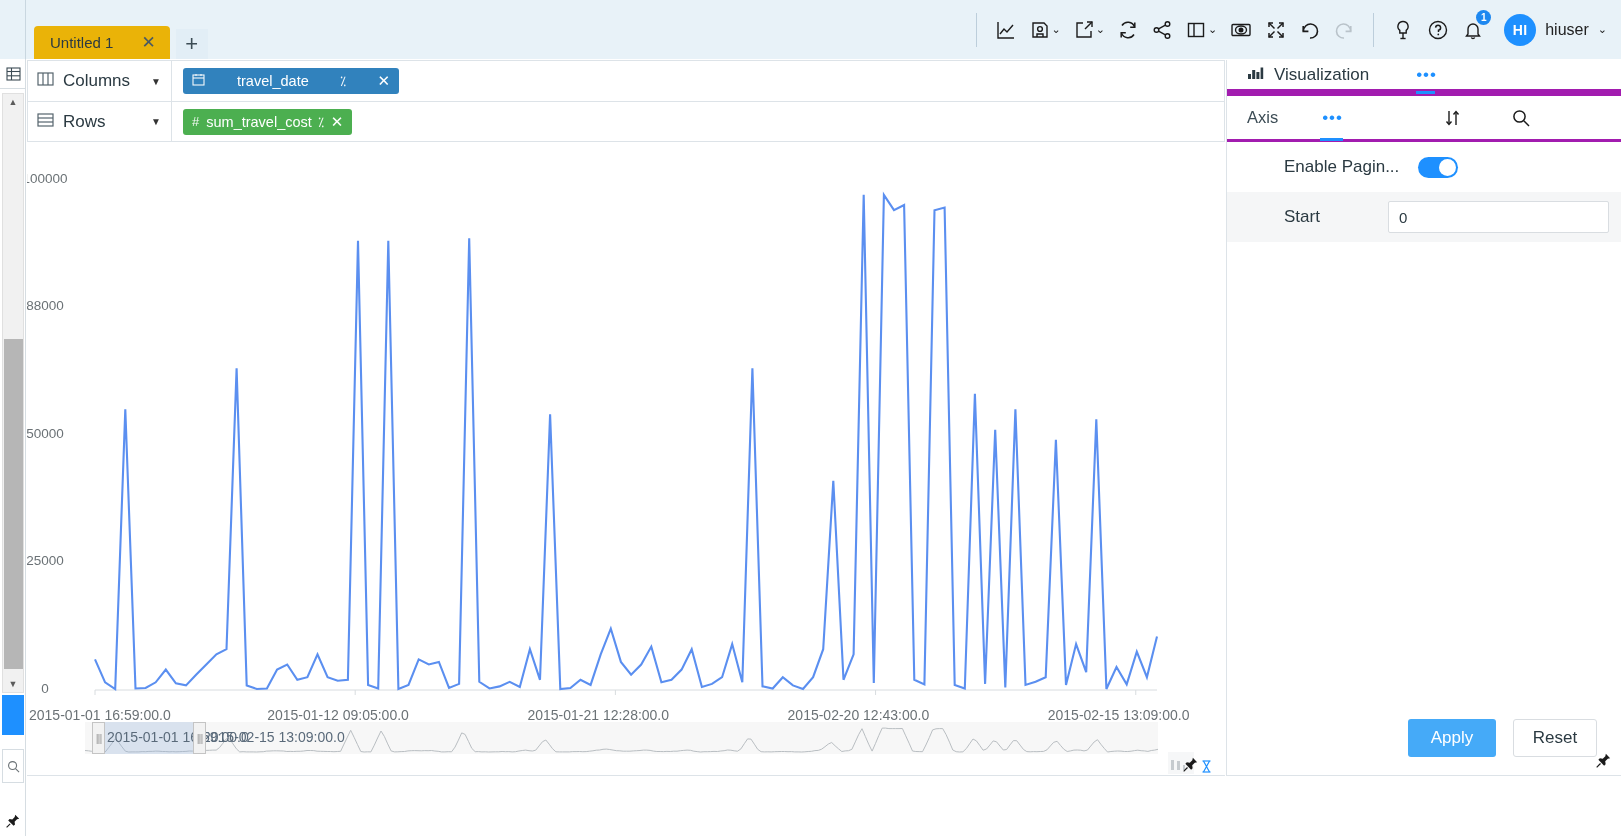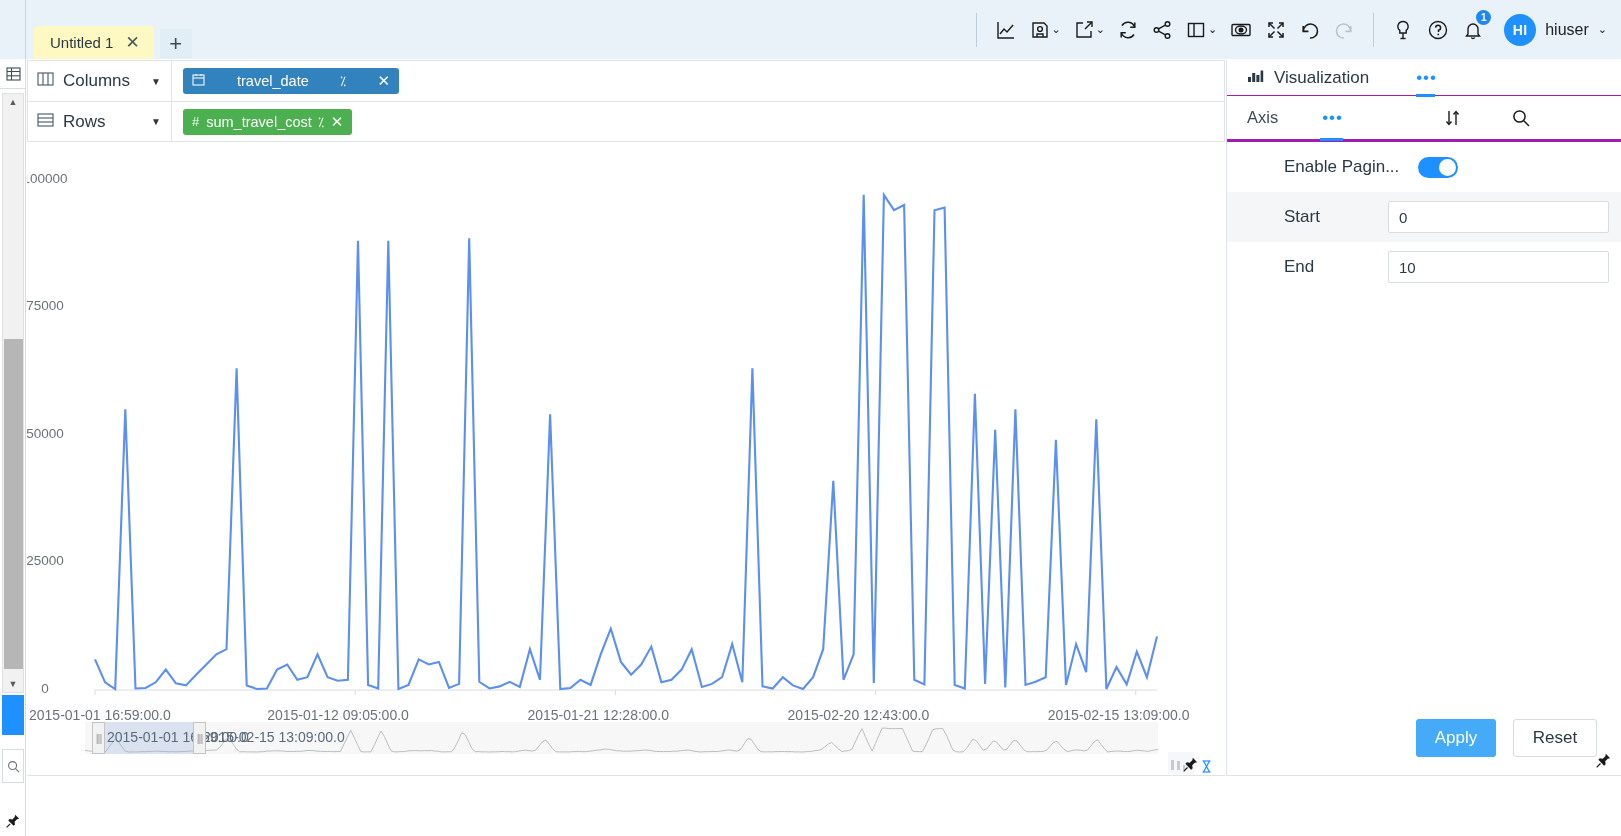--- a/index.html
+++ b/index.html
@@ -18,22 +18,22 @@
   }
   #topbar-left-gutter {
     width: 26px; height: 59px; background: #e8f2f8;
     border-right: 1px solid #c9d7e0;
   }
   #tabstrip {
     display: flex; align-items: flex-end; height: 59px; flex: 1;
     padding-left: 8px;
   }
   .tab {
-    height: 33px; background: #fef9c3; border-radius: 4px 4px 0 0;
-    display: flex; align-items: center; gap: 12px;
+    height: 33px; background: #eab308; border-radius: 4px 4px 0 0;
+    display: flex; align-items: center; gap: 28px;
     padding: 0 14px 0 16px; font-size: 15px; color: #2b3a42;
     cursor: default;
   }
   .tab-close {
     font-size: 17px; color: #4a5a63; line-height: 1; cursor: pointer;
     font-family: "DejaVu Sans", sans-serif; font-weight: 300;
   }
   .tab-add {
     width: 32px; height: 30px; margin-left: 6px;
     display: flex; align-items: center; justify-content: center;
@@ -191,21 +191,21 @@
     background: #dde3e8;
   }
 
   
   #rightpanel {
     position: absolute; left: 1226px; top: 60px; width: 395px; height: 716px;
     background: #fff; border-left: 1px solid #dde3e8; border-bottom: 1px solid #dde3e8;
   }
   #rp-header {
     display: flex; align-items: center; height: 36px;
-    padding: 0 20px; border-bottom: 1px solid #a21caf;
+    padding: 0 20px; border-bottom: 7px solid #a21caf;
     position: relative;
   }
   #rp-header-title {
     display: flex; align-items: center; gap: 10px;
     font-size: 17px; color: #2b3a42;
   }
   #rp-header-dots {
     margin-left: 47px; color: #1e90ff; font-size: 17px;
     letter-spacing: 1px; cursor: pointer; position: relative;
     line-height: 1;
@@ -249,21 +249,21 @@
     content: ''; position: absolute; right: 2px; top: 2px;
     width: 17px; height: 17px; border-radius: 50%; background: #fff;
   }
   #rp-footer {
     position: absolute; left: 0; bottom: 0; width: 100%;
     display: flex; align-items: center; justify-content: flex-end;
     gap: 17px; padding: 0 24px 18px 0;
   }
   #btn-apply {
     background: #45aaf8; color: #fff; border: none; border-radius: 3px;
-    width: 80px; height: 38px; font-size: 17px; cursor: pointer;
+    width: 88px; height: 38px; font-size: 17px; cursor: pointer;
     font-family: "Liberation Sans", sans-serif;
   }
   #btn-reset {
     background: #fff; color: #2b3a42; border: 1px solid #d9dde1;
     border-radius: 3px; width: 84px; height: 38px; font-size: 17px;
     cursor: pointer; font-family: "Liberation Sans", sans-serif;
   }
   #rp-pin {
     position: absolute; right: 10px; bottom: 3px; cursor: pointer;
   }
@@ -493,21 +493,21 @@
         <line x1="588.38" x2="588.38" y1="548" y2="553" stroke="#d8dcdf" stroke-width="1"></line>
         <line x1="848.5699999999999" x2="848.5699999999999" y1="548" y2="553" stroke="#d8dcdf" stroke-width="1"></line>
         <line x1="1108.76" x2="1108.76" y1="548" y2="553" stroke="#d8dcdf" stroke-width="1"></line>
       </g>
     <polyline id="data-line" fill="none" stroke="#5b8ff0" stroke-width="2.1" stroke-linejoin="miter" stroke-linecap="butt" points="68.0,517.4 78.1,540.3 88.2,547.0 98.3,267.2 108.5,546.5 118.6,546.0 128.7,540.3 138.8,527.6 148.9,541.4 159.0,543.4 169.1,532.7 179.3,522.5 189.4,512.3 199.5,507.2 209.6,226.4 219.7,543.4 229.8,547.0 239.9,546.5 250.1,527.6 260.2,522.5 270.3,537.8 280.4,535.2 290.5,512.3 300.6,535.2 310.7,538.8 320.9,537.8 331.0,98.8 341.1,542.9 351.2,546.5 361.3,98.8 371.4,547.0 381.5,542.9 391.7,517.4 401.8,522.5 411.9,519.9 422.0,546.0 432.1,541.9 442.2,96.2 452.3,539.8 462.5,546.5 472.6,544.4 482.7,539.8 492.8,544.9 502.9,507.2 513.0,537.8 523.1,272.3 533.3,547.0 543.4,546.0 553.5,537.8 563.6,542.9 573.7,512.3 583.8,486.7 593.9,519.9 604.1,532.7 614.2,522.5 624.3,504.6 634.4,540.3 644.5,537.8 654.6,527.6 664.7,507.2 674.9,544.9 685.0,541.9 695.1,535.2 705.2,502.1 715.3,540.3 725.4,226.4 735.5,544.4 745.7,546.5 755.8,535.2 765.9,543.4 776.0,547.0 786.1,535.2 796.2,507.2 806.3,338.7 816.5,537.8 826.6,512.3 836.7,52.8 846.8,540.9 856.9,52.8 867.0,68.2 877.1,63.0 887.3,537.8 897.4,542.4 907.5,68.2 917.6,65.6 927.7,542.9 937.8,546.5 947.9,251.9 958.1,541.9 968.2,287.7 978.3,545.4 988.4,267.2 998.5,542.9 1008.6,539.8 1018.7,535.2 1028.9,297.9 1039.0,542.9 1049.1,502.1 1059.2,530.1 1069.3,277.4 1079.4,547.0 1089.5,525.0 1099.7,542.4 1109.8,509.7 1119.9,535.2 1130.0,494.4"></polyline>
   </svg>
   <div id="ylabels">
       <div class="ytick" style="left: -22px; top: 539px;">0</div>
       <div class="ytick" style="left: -22px; top: 411.381px;">25000</div>
       <div class="ytick" style="left: -22px; top: 283.762px;">50000</div>
-      <div class="ytick" style="left: -22px; top: 156.143px;">75000</div>
+      <div class="ytick" style="left: -22px; top: 156.143px;">88000</div>
       <div class="ytick" style="left: -22px; top: 28.5238px;">100000</div>
     </div>
   <div id="xlabels">
       <div class="xtick" style="left: 2px;">2015-01-01 16:59:00.0</div>
       <div class="xtick" style="left: 240.19px;">2015-01-12 09:05:00.0</div>
       <div class="xtick" style="left: 500.38px;">2015-01-21 12:28:00.0</div>
       <div class="xtick" style="left: 760.57px;">2015-02-20 12:43:00.0</div>
       <div class="xtick" style="left: 1020.76px;">2015-02-15 13:09:00.0</div>
     </div>
 </div>
@@ -582,24 +582,20 @@
   <div class="rp-row">
     <span class="rp-row-label">Enable Pagin...</span>
     <div id="toggle-pagination"></div>
   </div>
 
   <div class="rp-row alt">
     <span class="rp-row-label">Start</span>
     <input class="rp-input" type="text" value="0" style="">
   </div>
 
-  <div class="rp-row">
-    <span class="rp-row-label">End</span>
-    <input class="rp-input" type="text" value="10" style="">
-  </div>
 
   <div id="rp-footer">
     <button id="btn-apply">Apply</button>
     <button id="btn-reset">Reset</button>
   </div>
   <div id="rp-pin">
     <svg width="15" height="15" viewBox="0 0 14 14" fill="#1b1b1b">
       <path d="M9.2 0.8 L13.2 4.8 L11 5.3 L8.6 7.7 L9 10.4 L7.6 11.8 L2.2 6.4 L3.6 5 L6.3 5.4 L8.7 3 Z"></path>
       <line x1="4.2" y1="9.8" x2="0.6" y2="13.4" stroke="#1b1b1b" stroke-width="1.1"></line>
     </svg>

